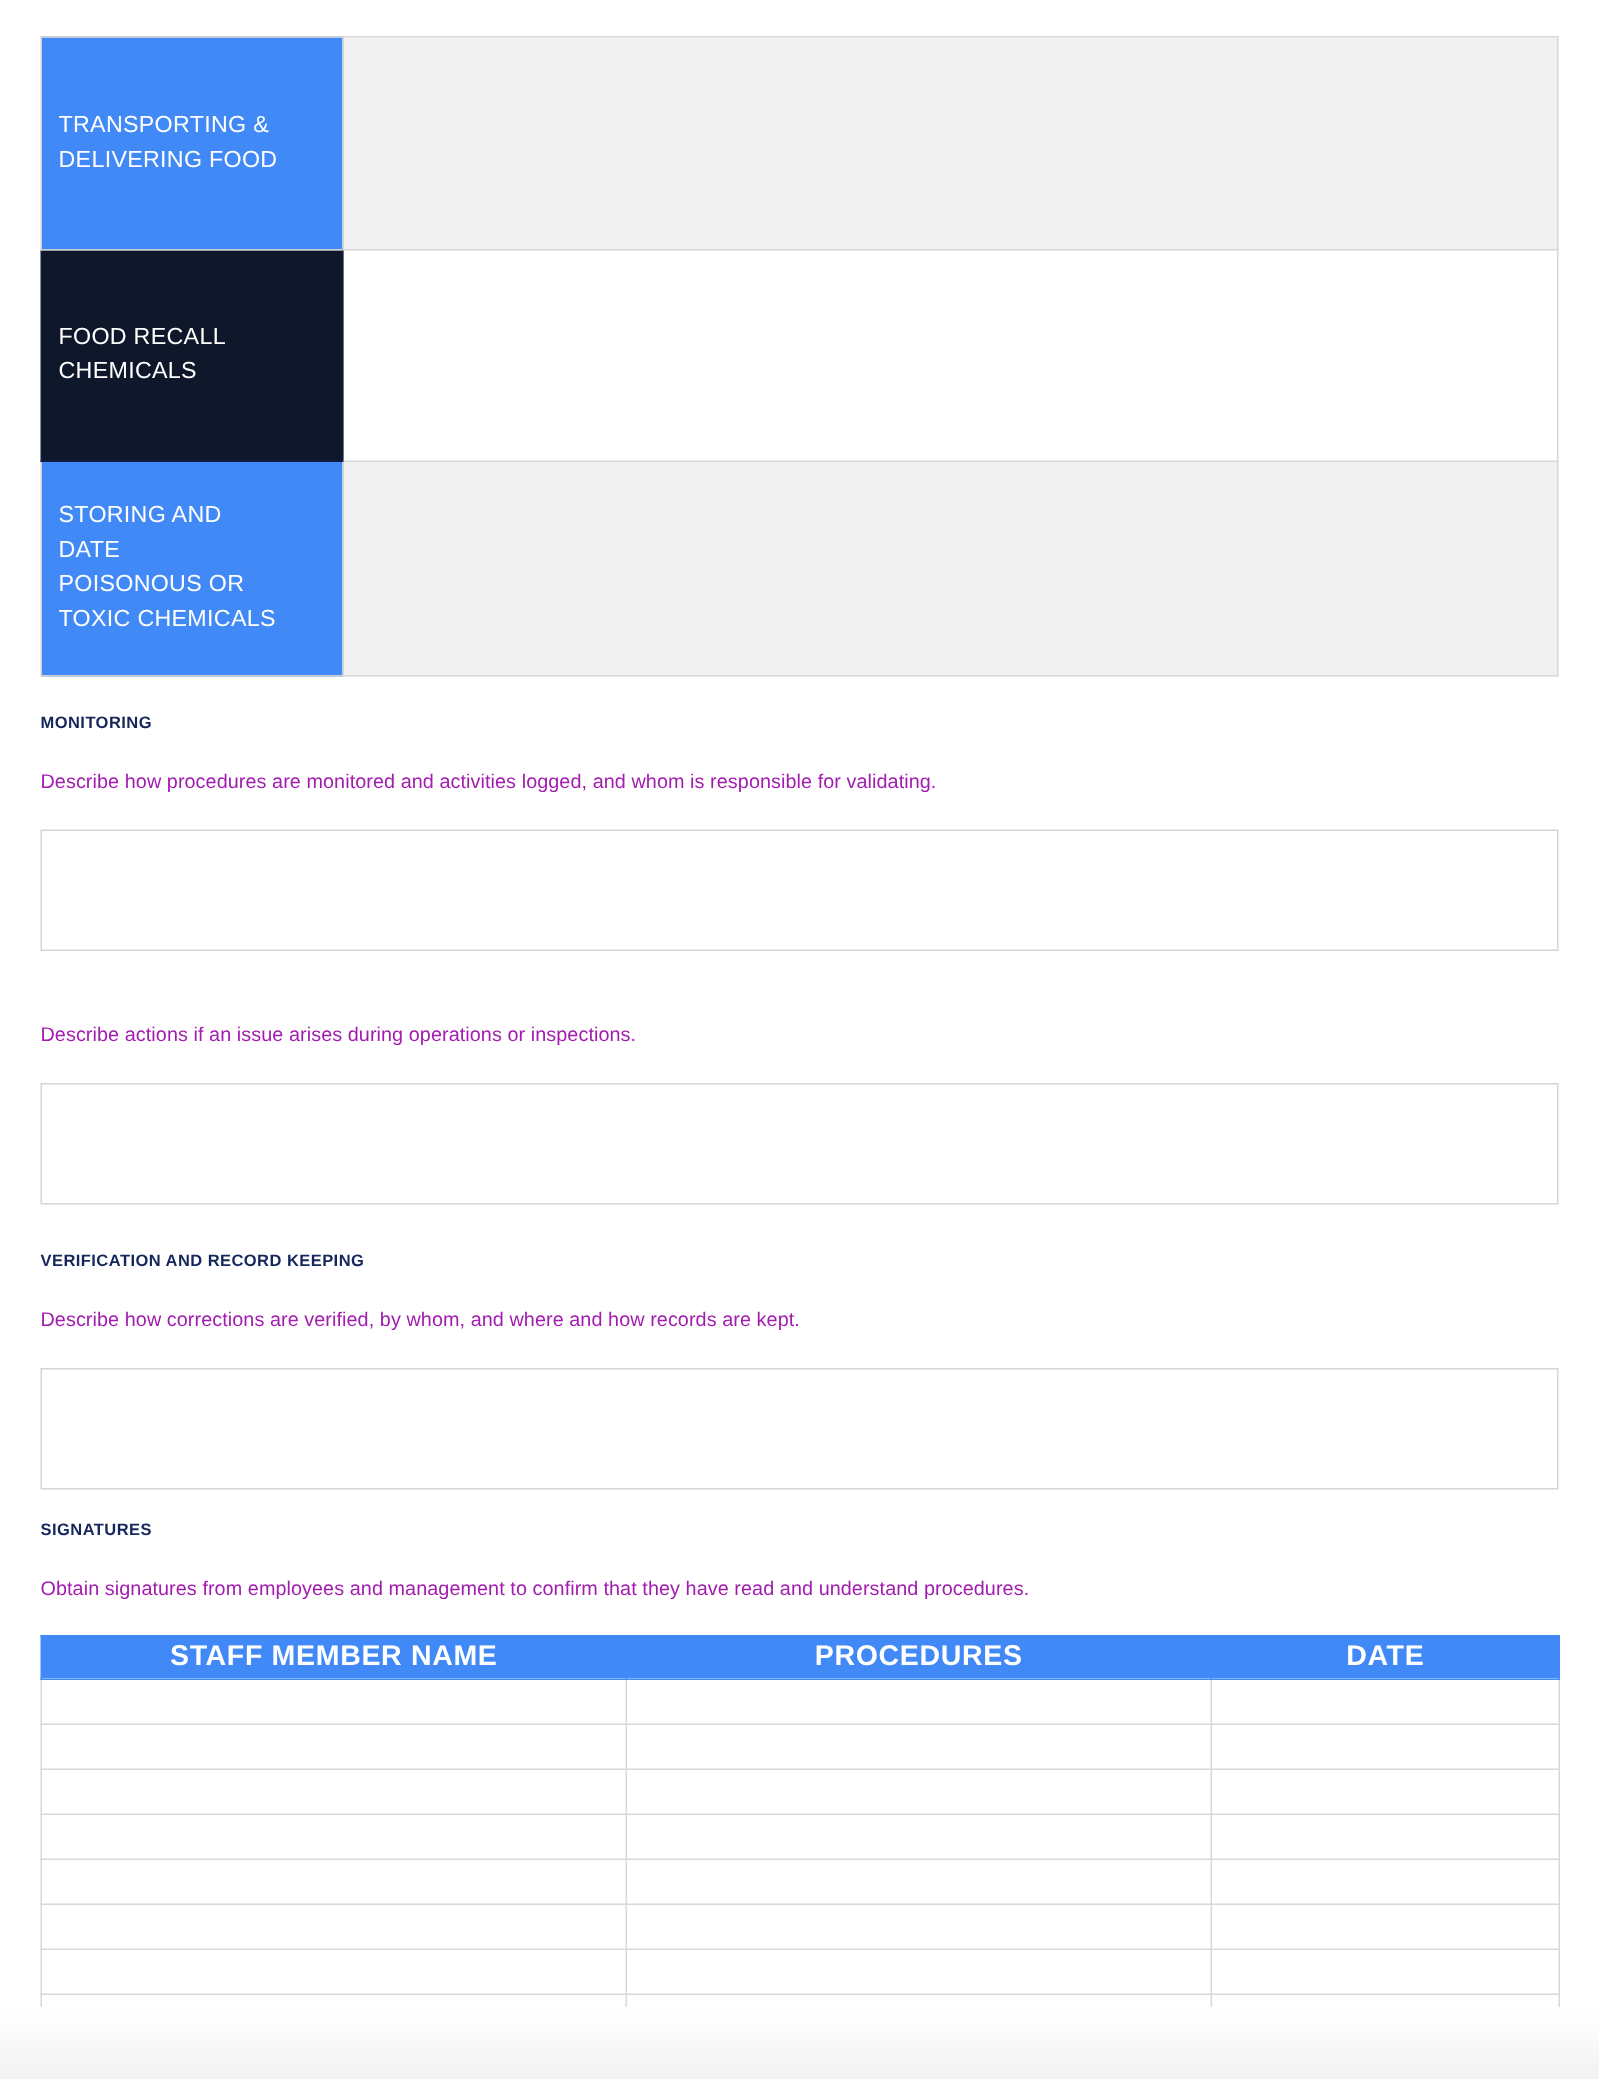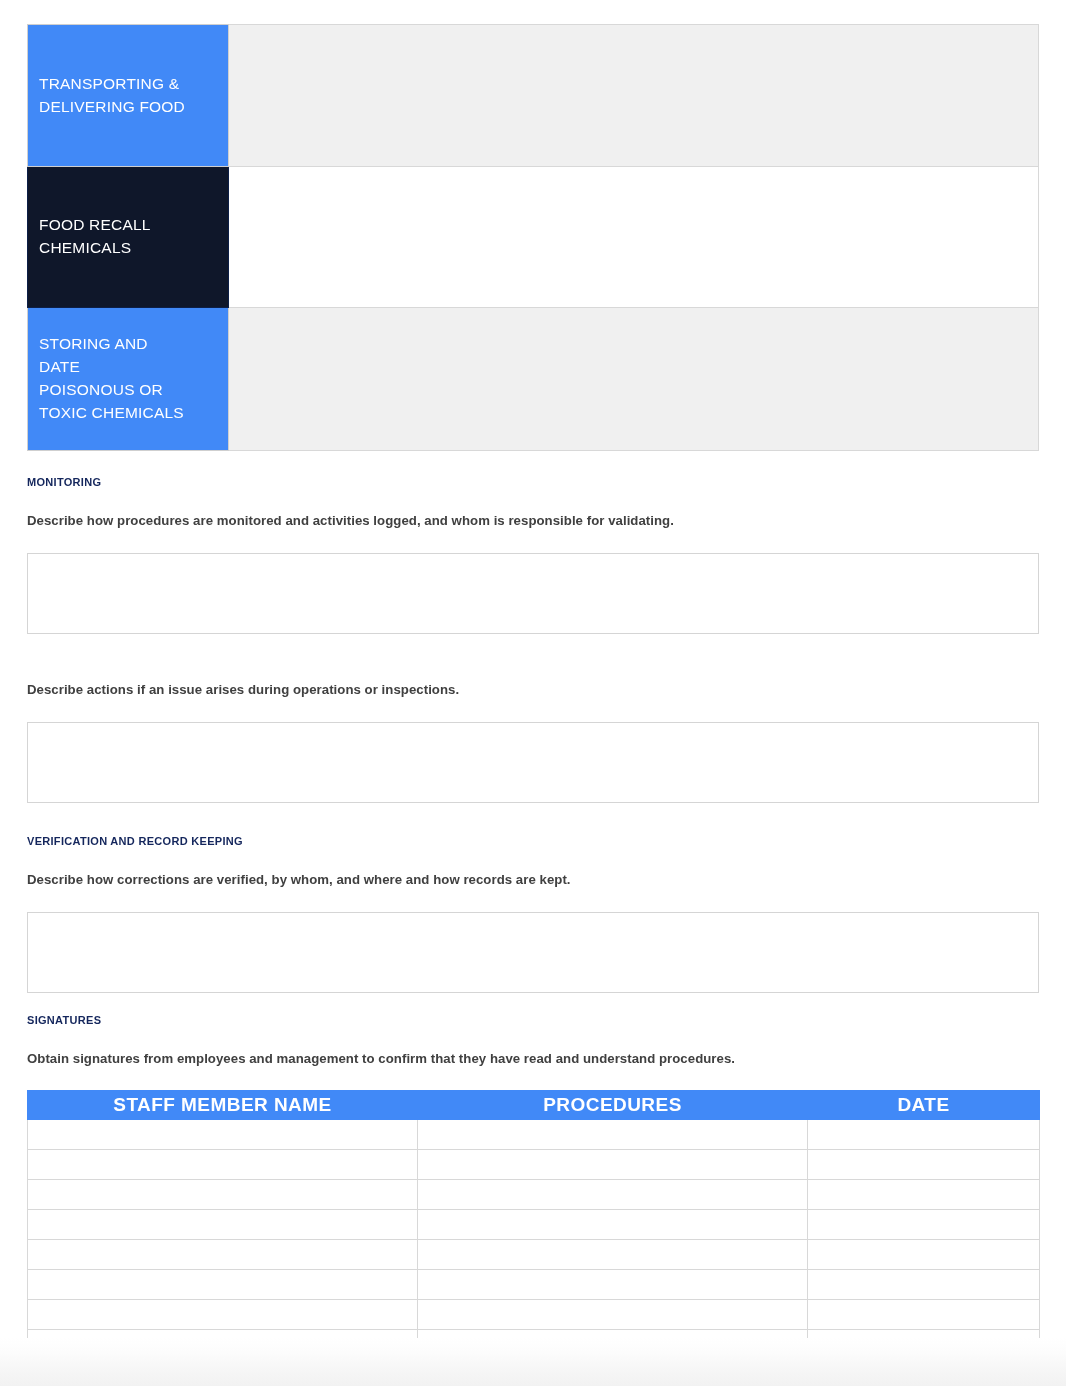--- a/index.html
+++ b/index.html
@@ -72,22 +72,22 @@
   .section-heading {
     font-size: 11px;
     font-weight: bold;
     color: #14265c;
     letter-spacing: 0.3px;
     margin: 0;
     line-height: 1;
   }
   .section-desc {
     font-size: 13.2px;
-    font-weight: 700;
-    color: #404040;
+    font-weight: 400;
+    color: #a21caf;
     margin: 0;
     line-height: 1.35;
     letter-spacing: 0.05px;
   }
   .answer-box {
     width: 1012px;
     background: #ffffff;
     border: 1px solid #d5d5d5;
   }
 

